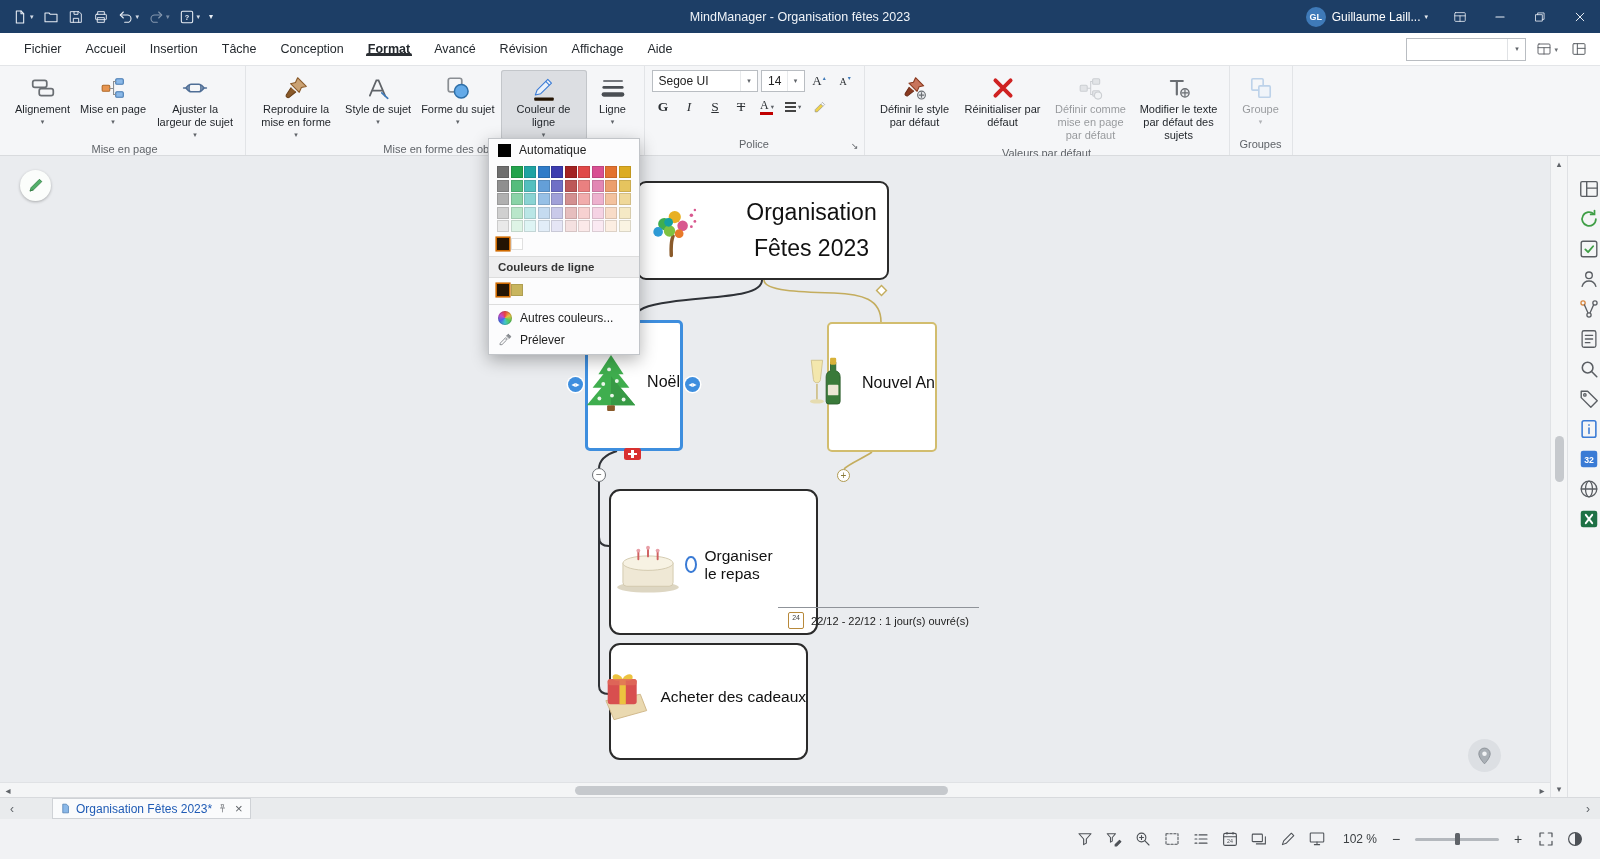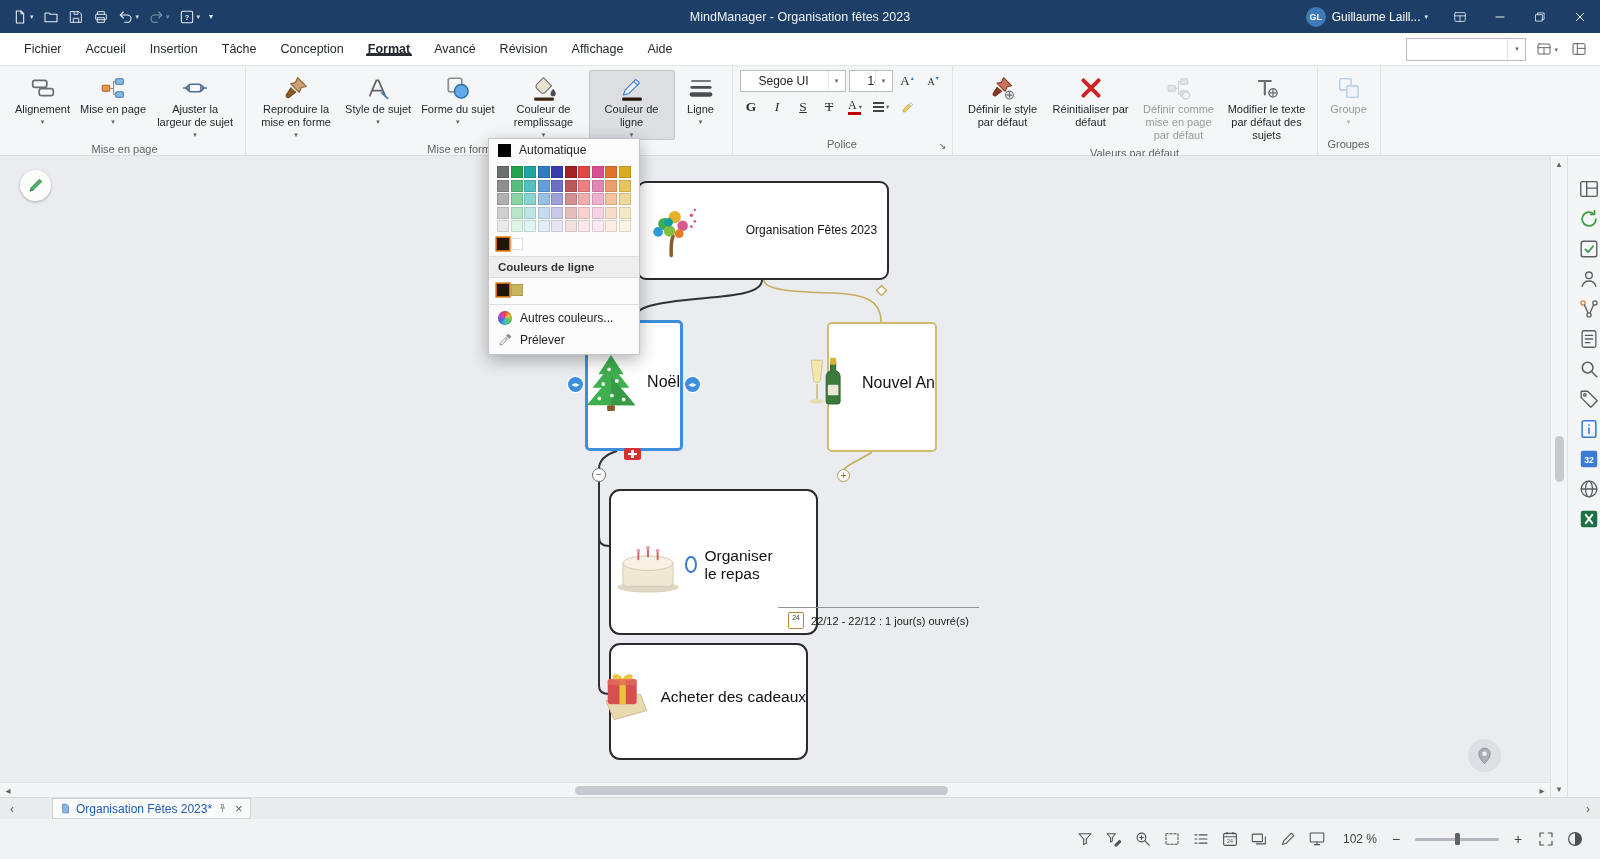--- a/index.html
+++ b/index.html
@@ -51,21 +51,21 @@
   .rbtn.disabled{opacity:.45;}
   .rgroup-label{font-size:11px;color:#5f6368;text-align:center;padding:3px 0 3px;margin-top:auto;}
   .rgroup-label-row{display:flex;align-items:center;justify-content:center;position:relative;margin-top:auto;padding:3px 0;}
   .rgroup-label-row .glabel{font-size:11px;color:#5f6368;}
   .dlauncher{position:absolute;right:-2px;bottom:2px;font-size:9px;color:#5f6368;line-height:1;}
 
   
   .police{width:220px;}
   .prow{display:flex;align-items:center;gap:3px;margin-bottom:4px;}
   .combo{height:22px;border:1px solid #b9bdc2;background:#fff;display:flex;align-items:stretch;font-size:12px;color:#222;box-sizing:border-box;}
-  .combo .cval{display:flex;align-items:center;padding-left:6px;flex:1;white-space:nowrap;overflow:hidden;margin-left:12px;}
+  .combo .cval{display:flex;align-items:center;padding-left:6px;flex:1;white-space:nowrap;overflow:hidden;}
   .font-combo{width:108px;}
   .size-combo{width:44px;}
   .cchev{width:16px;display:flex;align-items:center;justify-content:center;font-size:7px;color:#5f6368;border-left:1px solid #e8eaec;}
   .tbtn{min-width:23px;height:22px;display:flex;align-items:center;justify-content:center;font-size:13.5px;color:#2b2f33;border-radius:2px;padding:0 2px;position:relative;box-sizing:border-box;}
   .serif{font-family:"Liberation Serif","DejaVu Serif",serif;}
   .tbtn.b{font-weight:bold;}
   .tbtn.i{font-style:italic;}
   .tbtn.u{text-decoration:underline;}
   .tbtn.s{text-decoration:line-through;}
   .gA{font-size:13px;}
@@ -97,21 +97,21 @@
   
   .workarea{height:641px;display:flex;align-items:stretch;}
   .canvas{flex:1;position:relative;background:#eaecef;overflow:hidden;}
   .connectors{position:absolute;left:0;top:0;}
 
   .node{position:absolute;background:#fff;border:2px solid #2b2b2b;border-radius:9px;display:flex;flex-direction:row;align-items:center;box-sizing:border-box;}
   .node .nicon{flex:none;}
   .nlabel{font-size:16px;color:#111;white-space:nowrap;}
   .root{left:637px;top:25px;width:252px;height:99px;flex-direction:row;gap:8px;justify-content:center;padding:0 6px;}
   .root .nicon{width:56px;height:56px;}
-  .root-label{font-size:12px;color:#111;text-align:center;width:152px;line-height:1.55;margin-left:33px;}
+  .root-label{font-size:23px;color:#111;text-align:center;width:152px;line-height:1.55;margin-left:33px;}
   .noel{left:585px;top:164px;width:98px;height:131px;border:3px solid #3e8ede;border-radius:5px;justify-content:flex-end;padding-bottom:7px;gap:5px;}
   .noel .nicon{width:62px;height:62px;}
   .nouvelan{left:827px;top:166px;width:110px;height:130px;border:2px solid #d2bd6e;border-radius:5px;justify-content:flex-end;padding-bottom:9px;gap:7px;}
   .nouvelan .nicon{width:56px;height:60px;}
   .repas{left:609px;top:333px;width:209px;height:146px;border-radius:11px;}
   .repas .nicon{width:74px;height:54px;margin-top:9px;}
   .repas-row{display:flex;align-items:center;gap:8px;margin-top:5px;}
   .checkbox-circle{width:13px;height:13px;border:2px solid #3a7bd5;border-radius:50%;box-sizing:content-box;}
   .repas-label{font-size:15.5px;color:#111;}
   .datebar{margin-top:auto;width:100%;border-top:1px solid #8f9399;display:flex;align-items:center;gap:7px;padding:4px 10px;box-sizing:border-box;}
@@ -379,31 +379,20 @@
               <span class="rchev">▾</span>
             </div>
             <div class="rbtn">
               <span class="ricon ico">
                 <svg viewBox="0 0 24 24" fill="none">
                   <rect x="3" y="3" width="12.5" height="12.5" rx="2" stroke="#8a8e93" stroke-width="1.6"></rect>
                   <circle cx="15" cy="15" r="6.3" fill="#64aae8" stroke="#2e6fa8" stroke-width="1.4"></circle>
                 </svg>
               </span>
               <div class="rlabel">Forme du sujet</div>
-              <span class="rchev">▾</span>
-            </div>
-            <div class="rbtn">
-              <span class="ricon ico">
-                <svg viewBox="0 0 24 24" fill="none" stroke-linejoin="round">
-                  <path d="M11.5 2.5 19 10l-6 6a2.8 2.8 0 0 1-4 0l-3.5-3.5a2.8 2.8 0 0 1 0-4z" fill="#e9e2d2" stroke="#6a6e73"></path>
-                  <path d="M20.5 13.5c1 1.4 1.8 2.6 1.8 3.7a1.9 1.9 0 0 1-3.8 0c0-1.1.9-2.3 2-3.7z" fill="#4a4e53" stroke="#4a4e53"></path>
-                  <rect x="3" y="20.7" width="18" height="3" rx="0.8" fill="#3a2a12" stroke="none"></rect>
-                </svg>
-              </span>
-              <div class="rlabel">Couleur de remplissage</div>
               <span class="rchev">▾</span>
             </div>
             <div class="rbtn active">
               <span class="ricon ico">
                 <svg viewBox="0 0 24 24" fill="none" stroke-linejoin="round">
                   <path d="M4 18.5l1.6-4.6L15.5 4l3.4 3.4-9.9 9.9z" fill="#eaf1fa" stroke="#3a7bd5"></path>
                   <path d="M13.6 5.9l3.4 3.4" stroke="#3a7bd5"></path>
                   <rect x="3" y="20.7" width="18" height="3" rx="0.8" fill="#241403" stroke="none"></rect>
                 </svg>
               </span>

